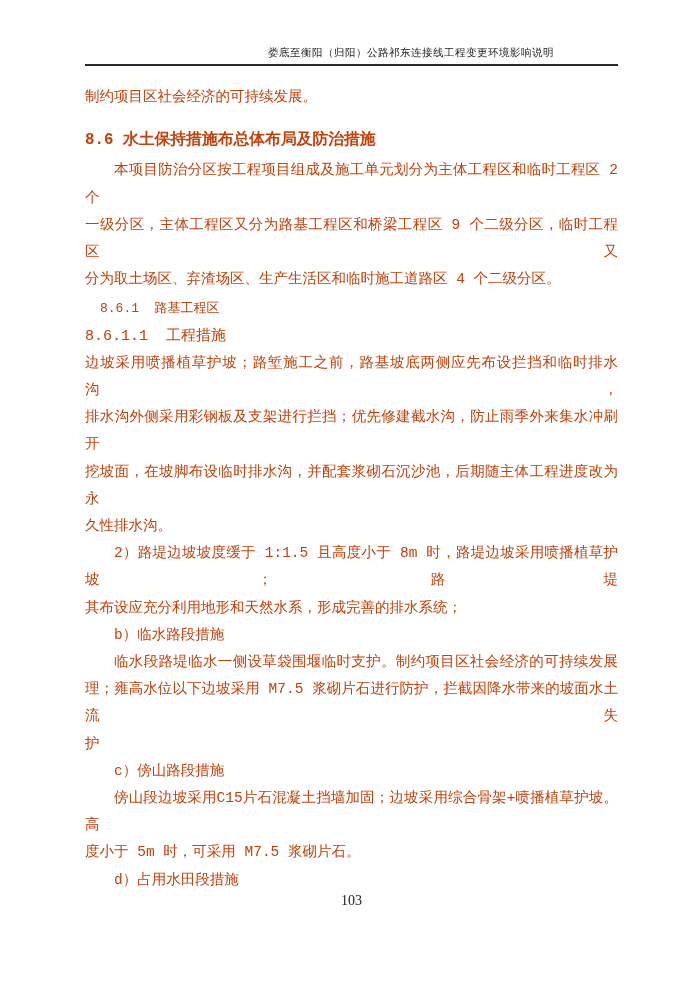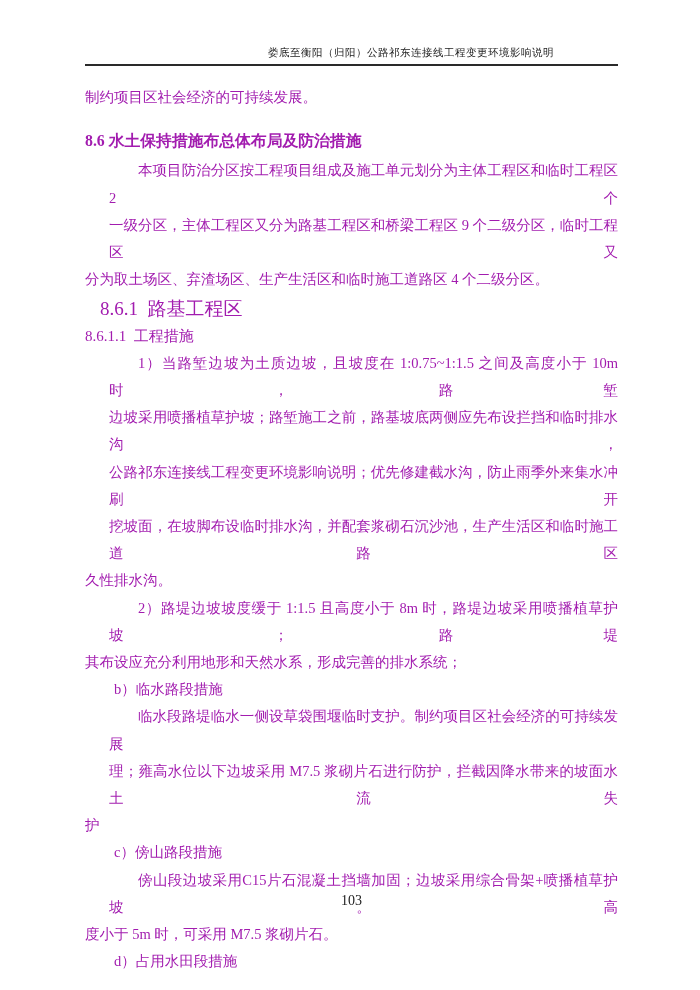--- a/index.html
+++ b/index.html
@@ -39,39 +39,39 @@
     position: absolute;
     top: 84px;
     left: 85px;
     width: 533px;
   }
   .line {
     font-size: 14.5px;
     line-height: 27.2px;
     min-height: 27.2px;
     white-space: pre-wrap;
-    color: #a21caf;
+    color: #c2410c;
     text-align: justify;
+    font-family: Liberation Mono, monospace;
   }
   .line.full {
     text-align-last: justify;
-    margin-left: 24px;
   }
   .line.indent {
     text-indent: 29px;
   }
   .line.h1 {
     font-weight: 700;
     font-size: 15.8px;
     margin-top: 16px;
     margin-bottom: 3px;
   }
   .line.h2 {
     text-indent: 15px;
-    font-size: 19px;
+    font-size: 13px;
     margin-top: 2px;
   }
   .line.h3 {
     font-size: 15px;
   }
   .footer {
     position: absolute;
     top: 893px;
     left: 85px;
     width: 533px;
@@ -92,24 +92,23 @@
 
   <div class="doc-body">
     <div>
         <div class="line body">制约项目区社会经济的可持续发展。</div>
         <div class="line h1">8.6 水土保持措施布总体布局及防治措施</div>
         <div class="line indent full">本项目防治分区按工程项目组成及施工单元划分为主体工程区和临时工程区 2 个</div>
         <div class="line body full">一级分区，主体工程区又分为路基工程区和桥梁工程区 9 个二级分区，临时工程区又</div>
         <div class="line body">分为取土场区、弃渣场区、生产生活区和临时施工道路区 4 个二级分区。</div>
         <div class="line h2">8.6.1  路基工程区</div>
         <div class="line h3">8.6.1.1  工程措施</div>
-        <div class="line indent full">1）当路堑边坡为土质边坡，且坡度在 1:0.75~1:1.5 之间及高度小于 10m 时，路堑</div>
         <div class="line body full">边坡采用喷播植草护坡；路堑施工之前，路基坡底两侧应先布设拦挡和临时排水沟，</div>
-        <div class="line body full">公路祁东连接线工程变更环境影响说明；优先修建截水沟，防止雨季外来集水冲刷开</div>
-        <div class="line body full">挖坡面，在坡脚布设临时排水沟，并配套浆砌石沉沙池，生产生活区和临时施工道路区</div>
+        <div class="line body full">排水沟外侧采用彩钢板及支架进行拦挡；优先修建截水沟，防止雨季外来集水冲刷开</div>
+        <div class="line body full">挖坡面，在坡脚布设临时排水沟，并配套浆砌石沉沙池，后期随主体工程进度改为永</div>
         <div class="line body">久性排水沟。</div>
         <div class="line indent full">2）路堤边坡坡度缓于 1:1.5 且高度小于 8m 时，路堤边坡采用喷播植草护坡；路堤</div>
         <div class="line body">其布设应充分利用地形和天然水系，形成完善的排水系统；</div>
         <div class="line indent">b）临水路段措施</div>
         <div class="line indent full">临水段路堤临水一侧设草袋围堰临时支护。制约项目区社会经济的可持续发展</div>
         <div class="line body full">理；雍高水位以下边坡采用 M7.5 浆砌片石进行防护，拦截因降水带来的坡面水土流失</div>
         <div class="line body">护</div>
         <div class="line indent">c）傍山路段措施</div>
         <div class="line indent full">傍山段边坡采用C15片石混凝土挡墙加固；边坡采用综合骨架+喷播植草护坡。高</div>
         <div class="line body">度小于 5m 时，可采用 M7.5 浆砌片石。</div>

